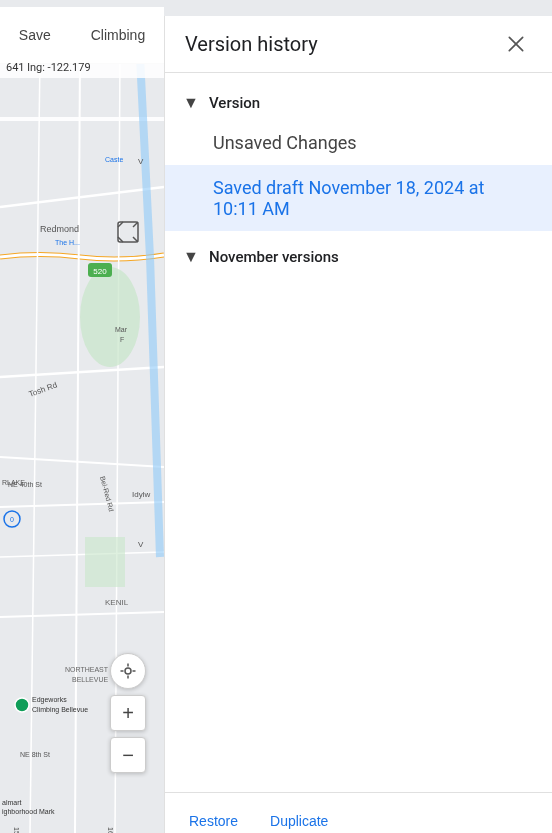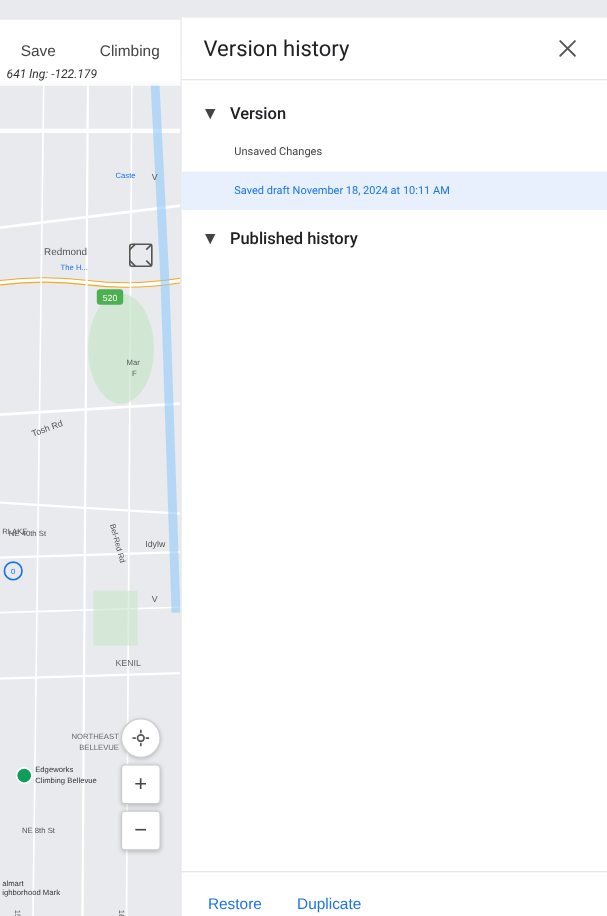--- a/index.html
+++ b/index.html
@@ -8,21 +8,21 @@
       height: 833px;
       overflow: hidden;
       font-family: 'Roboto', Arial, sans-serif;
       position: relative;
       background: #e8eaed;
     }
 
     
     #toolbar {
       position: absolute;
-      top: 18px; left: 0;
+      top: 7px; left: 0;
       width: 164px;
       height: 57px;
       background: #fff;
       display: flex;
       align-items: center;
       justify-content: center;
       gap: 24px;
       border-bottom: 1px solid #e0e0e0;
       z-index: 10;
     }
@@ -54,21 +54,20 @@
     #map-coords {
       position: absolute;
       top: 57px;
       left: 0;
       width: 164px;
       padding: 4px 6px;
       font-size: 11px;
       color: #333;
       background: rgba(255,255,255,0.85);
       z-index: 11;
-      font-style: italic;
     }
 
     
     #map-controls {
       position: absolute;
       bottom: 60px;
       left: 110px;
       display: flex;
       flex-direction: column;
       align-items: center;
@@ -165,21 +164,21 @@
       flex-shrink: 0;
     }
     .section-title {
       font-size: 15px;
       font-weight: 500;
       color: #202124;
     }
 
     .version-item {
       padding: 12px 24px 12px 48px;
-      font-size: 10px;
+      font-size: 18px;
       color: #444;
       cursor: pointer;
     }
     .version-item.selected {
       background: #e8f0fe;
       color: #1a73e8;
     }
 
     #panel-footer {
       height: 57px;
@@ -326,21 +325,21 @@
     </div>
     <div class="version-item">
       <span>Unsaved Changes</span>
     </div>
     <div class="version-item selected">
       <span>Saved draft November 18, 2024 at 10:11 AM</span>
     </div>
 
     <div class="section-header" style="margin-top:8px;">
       <span class="section-arrow">▼</span>
-      <span class="section-title">Published history</span>
+      <span class="section-title">November versions</span>
     </div>
   </div>
 
   <div id="panel-footer">
     <button class="footer-btn">Restore</button>
     <button class="footer-btn">Duplicate</button>
   </div>
 </div>
 
 </body></html>

